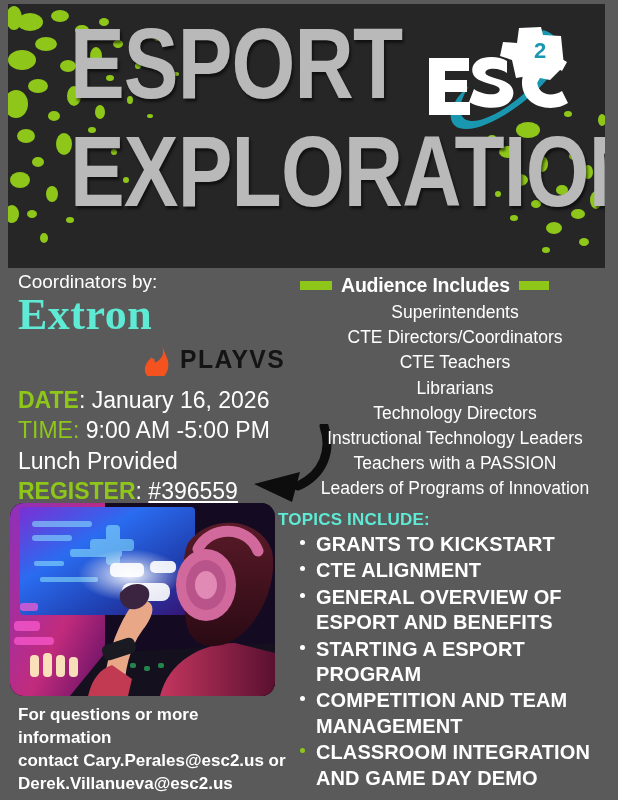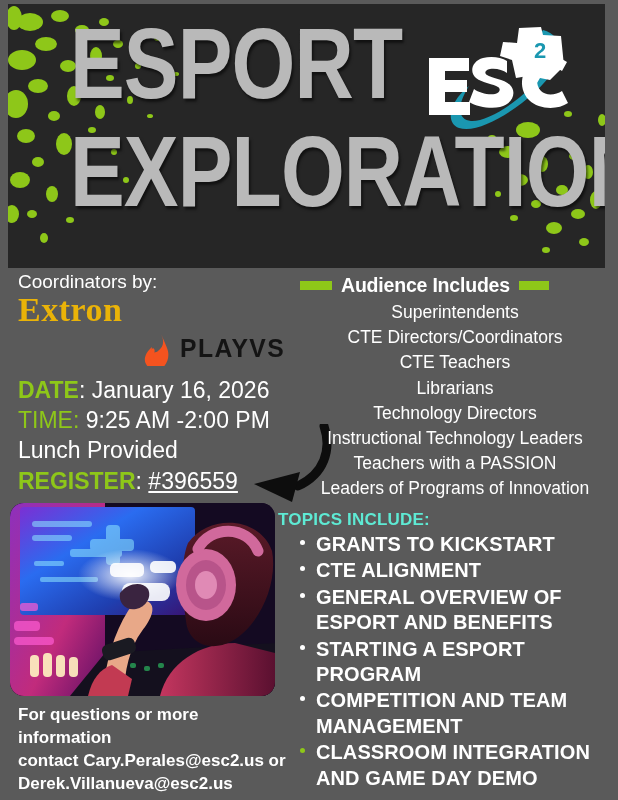--- a/index.html
+++ b/index.html
@@ -70,22 +70,22 @@
     width: 290px;
   }
   .presentation-by {
     color: #ffffff;
     font-size: 19px;
     line-height: 1.1;
   }
   .extron {
     font-family: "Liberation Serif", serif;
     font-weight: bold;
-    color: #eab308;
-    font-size: 34px;
+    color: #5eead4;
+    font-size: 44px;
     line-height: 1.05;
     margin-top: -1px;
     letter-spacing: 0.5px;
   }
   .playvs-row {
     display: flex;
     align-items: center;
     margin-top: 4px;
     margin-left: 122px;
   }
@@ -329,21 +329,21 @@
         <path d="M13 16 c-4 4 -5 9 -2 13 2 3 6 4 8 2 -4 -1 -6 -5 -5 -9 1 -3 1 -5 -1 -6 Z" fill="#f4531f"></path>
       </svg>
       <span class="playvs-word">PLAYVS</span>
     </div>
 
     <div class="detail-lines">
       <div class="detail-line">
         <span class="lbl-green-bold">DATE</span><span>: </span><span>January 16, 2026</span>
       </div>
       <div class="detail-line">
-        <span class="lbl-green">TIME:</span><span> </span><span>9:25 AM -2:00 PM</span>
+        <span class="lbl-green">TIME:</span><span> </span><span>9:00 AM -5:00 PM</span>
       </div>
       <div class="detail-line">Lunch Provided</div>
       <div class="detail-line">
         <span class="lbl-green-bold">REGISTER</span><span>: </span><span class="reg-num">#396559</span>
       </div>
     </div>
   </div>
 
   <svg class="arrow-wrap" viewBox="0 0 105 86">
     <path d="M96 2 C 104 26, 96 50, 70 62" stroke="#0d0d0d" stroke-width="9" fill="none" stroke-linecap="round"></path>

